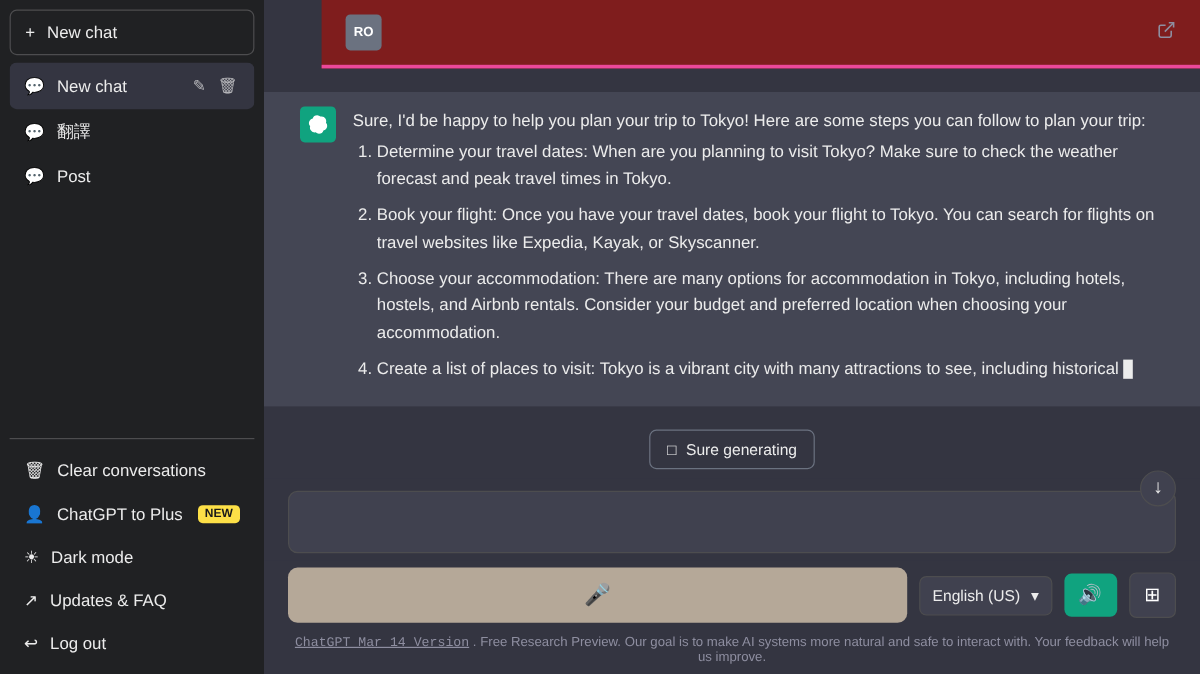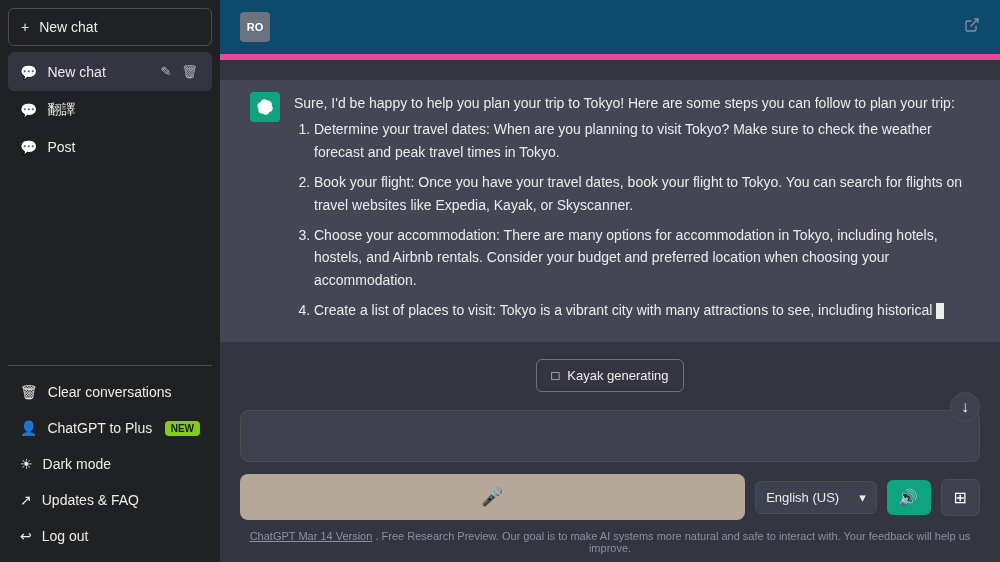--- a/index.html
+++ b/index.html
@@ -90,21 +90,21 @@
       align-items: center;
       gap: 10px;
       padding: 10px 12px;
       border-radius: 6px;
       cursor: pointer;
       font-size: 14px;
       color: #ececec;
     }
 
     .badge-new {
-      background: #84cc16;
+      background: #fde047;
       color: #1a1a1a;
       font-size: 10px;
       font-weight: bold;
       padding: 2px 6px;
       border-radius: 4px;
       margin-left: auto;
     }
 
     
     .main-content {
@@ -116,22 +116,23 @@
       position: relative;
       overflow: hidden;
     }
 
     
     .chat-header {
       display: flex;
       align-items: center;
       justify-content: space-between;
       padding: 12px 20px;
-      border-bottom: 6px solid #ec4899;
-      background: #0c4a6e;
+      border-bottom: 3px solid #ec4899;
+      background: #7f1d1d;
+      margin-left: 48px;
     }
 
     .chat-header-left {
       display: flex;
       align-items: center;
       gap: 10px;
     }
 
     .user-avatar {
       width: 30px;
@@ -286,21 +287,21 @@
       display: flex;
       align-items: center;
       justify-content: center;
       color: white;
       font-size: 18px;
     }
 
     .lang-select {
       display: flex;
       align-items: center;
-      gap: 20px;
+      gap: 9px;
       background: #40414f;
       border: 1px solid #4d4d4f;
       border-radius: 6px;
       padding: 8px 10px;
       color: #ececec;
       font-size: 13px;
       cursor: pointer;
     }
 
     .audio-btn {
@@ -342,20 +343,21 @@
     .footer-note {
       text-align: center;
       font-size: 11px;
       color: #8e8ea0;
       padding: 4px 20px 8px;
     }
 
     .footer-note a {
       color: #8e8ea0;
       text-decoration: underline;
+      font-family: Liberation Mono, monospace;
     }
 
     
     ::-webkit-scrollbar { width: 4px; }
     ::-webkit-scrollbar-track { background: transparent; }
     ::-webkit-scrollbar-thumb { background: #4d4d4f; border-radius: 4px; }
   </style>
 </head>
 <body>
 
@@ -459,21 +461,21 @@
             </ol>
           </div>
         </div>
       </div>
 
     </div>
 
     <div class="stop-generating-bar">
       <button class="stop-generating-btn">
         <span>□</span>
-        <span>Kayak generating</span>
+        <span>Sure generating</span>
       </button>
     </div>
 
     <div class="scroll-down-btn">
       <span>↓</span>
     </div>
 
     <div class="input-area">
       <div class="input-wrapper">
         <textarea class="text-input" placeholder="" style=""></textarea>

